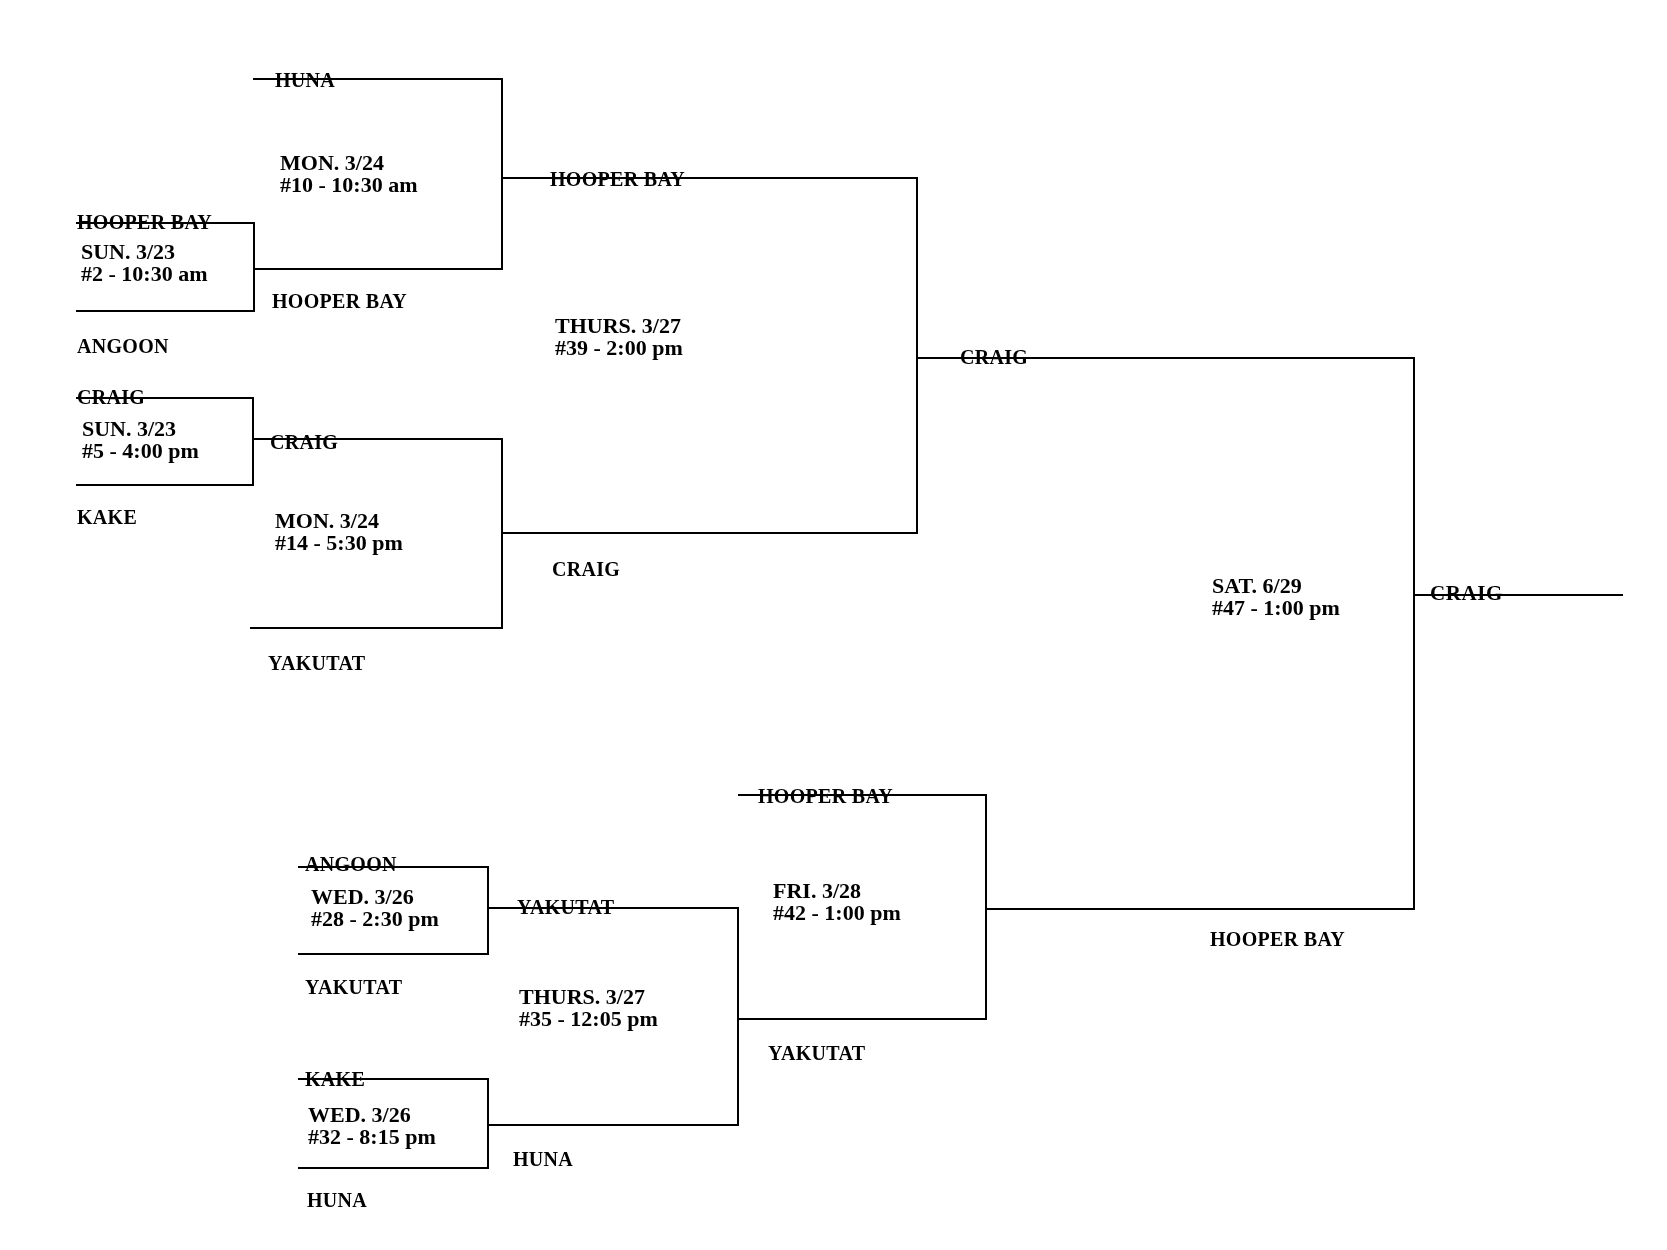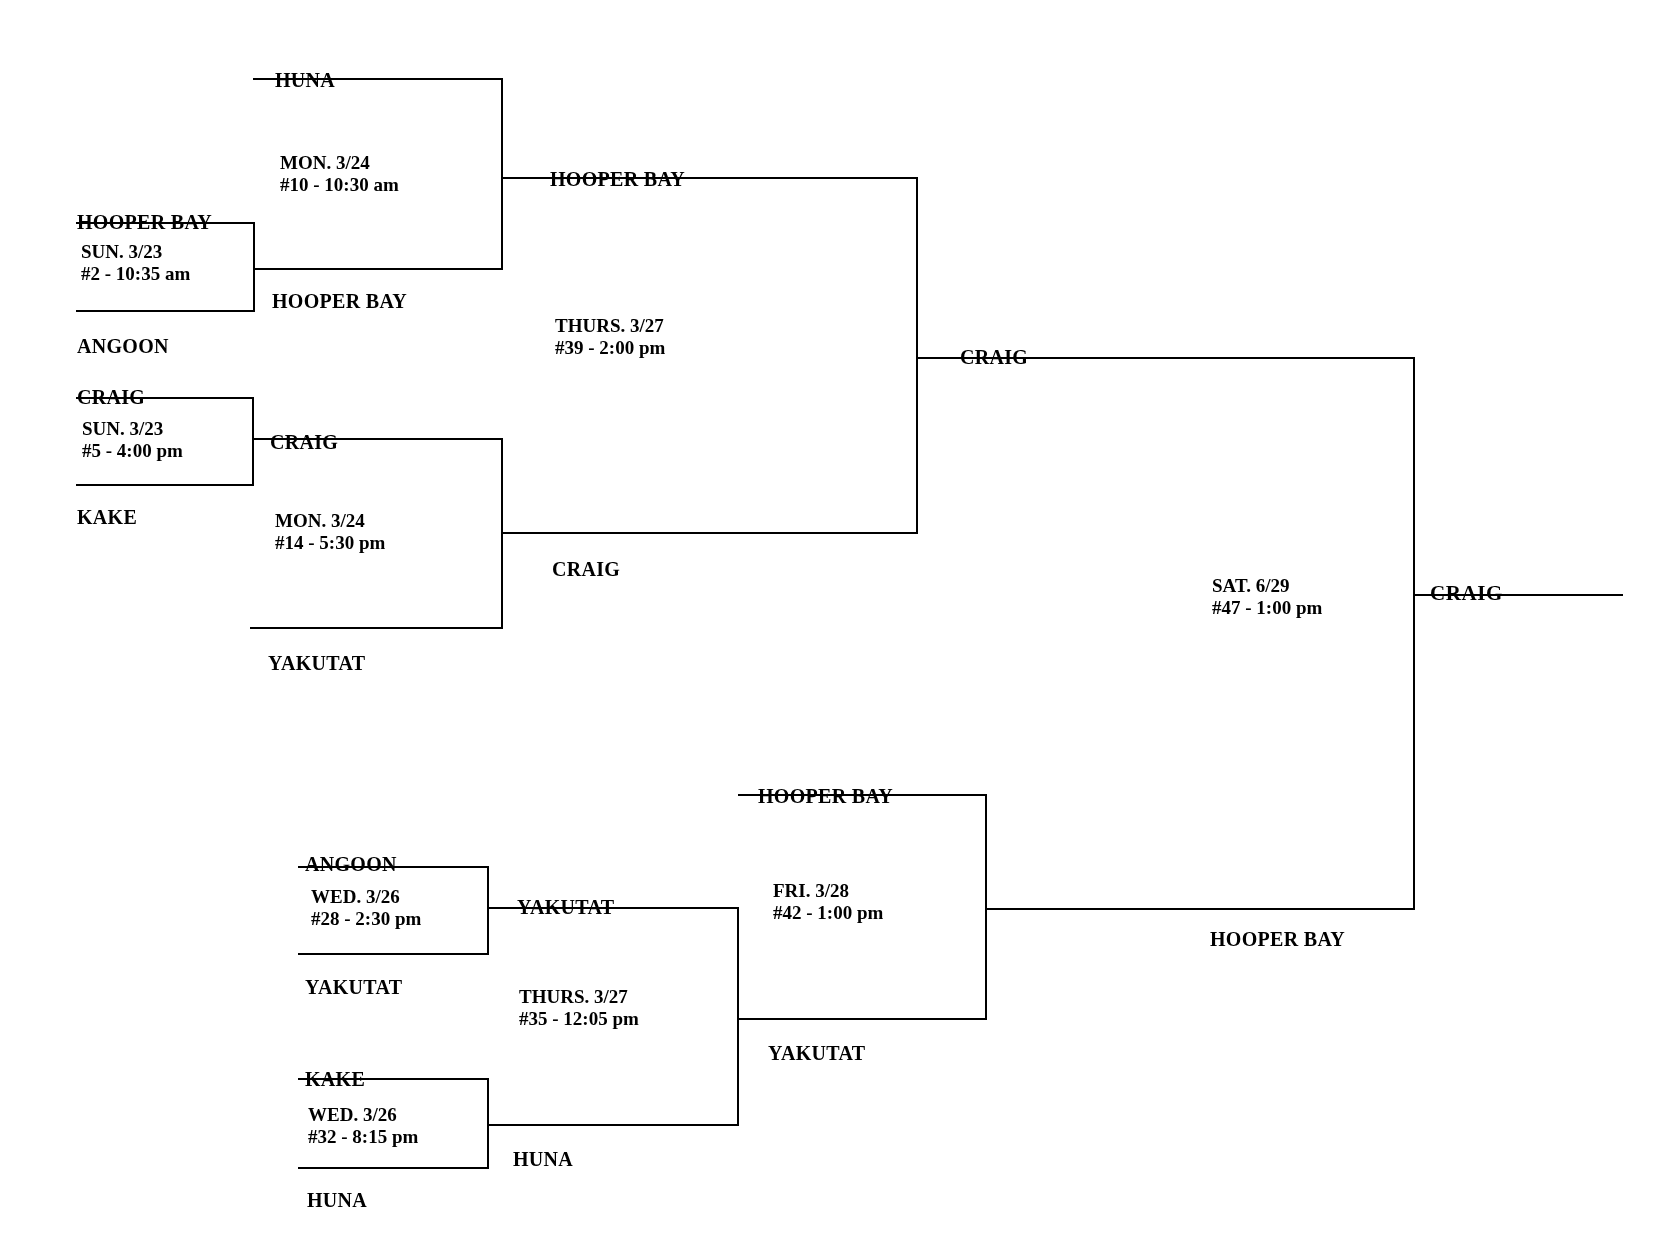--- a/index.html
+++ b/index.html
@@ -17,21 +17,21 @@
     position:absolute;
     font-weight:700;
     font-size:20px;
     letter-spacing:0.3px;
     white-space:nowrap;
     margin-top:17px;
   }
   .ginfo{
     position:absolute;
     font-weight:700;
-    font-size:19px;
+    font-size:22px;
     line-height:22px;
     white-space:nowrap;
   }
   .champion{
     font-size:21px;
     letter-spacing:0.6px;
   }
 </style>
 </head>
 <body>
@@ -95,21 +95,21 @@
   <div class="team" style="left:307px;top:1172px;">HUNA</div>
   <div class="team" style="left:1210px;top:911px;">HOOPER BAY</div>
 
   <div class="ginfo" style="left:280px;top:152px;">
     <div>MON. 3/24</div>
     <div>#10 - 10:30 am</div>
   </div>
 
   <div class="ginfo" style="left:81px;top:241px;">
     <div>SUN. 3/23</div>
-    <div>#2 - 10:35 am</div>
+    <div>#2 - 10:30 am</div>
   </div>
 
   <div class="ginfo" style="left:82px;top:418px;">
     <div>SUN. 3/23</div>
     <div>#5 - 4:00 pm</div>
   </div>
 
   <div class="ginfo" style="left:275px;top:510px;">
     <div>MON. 3/24</div>
     <div>#14 - 5:30 pm</div>

